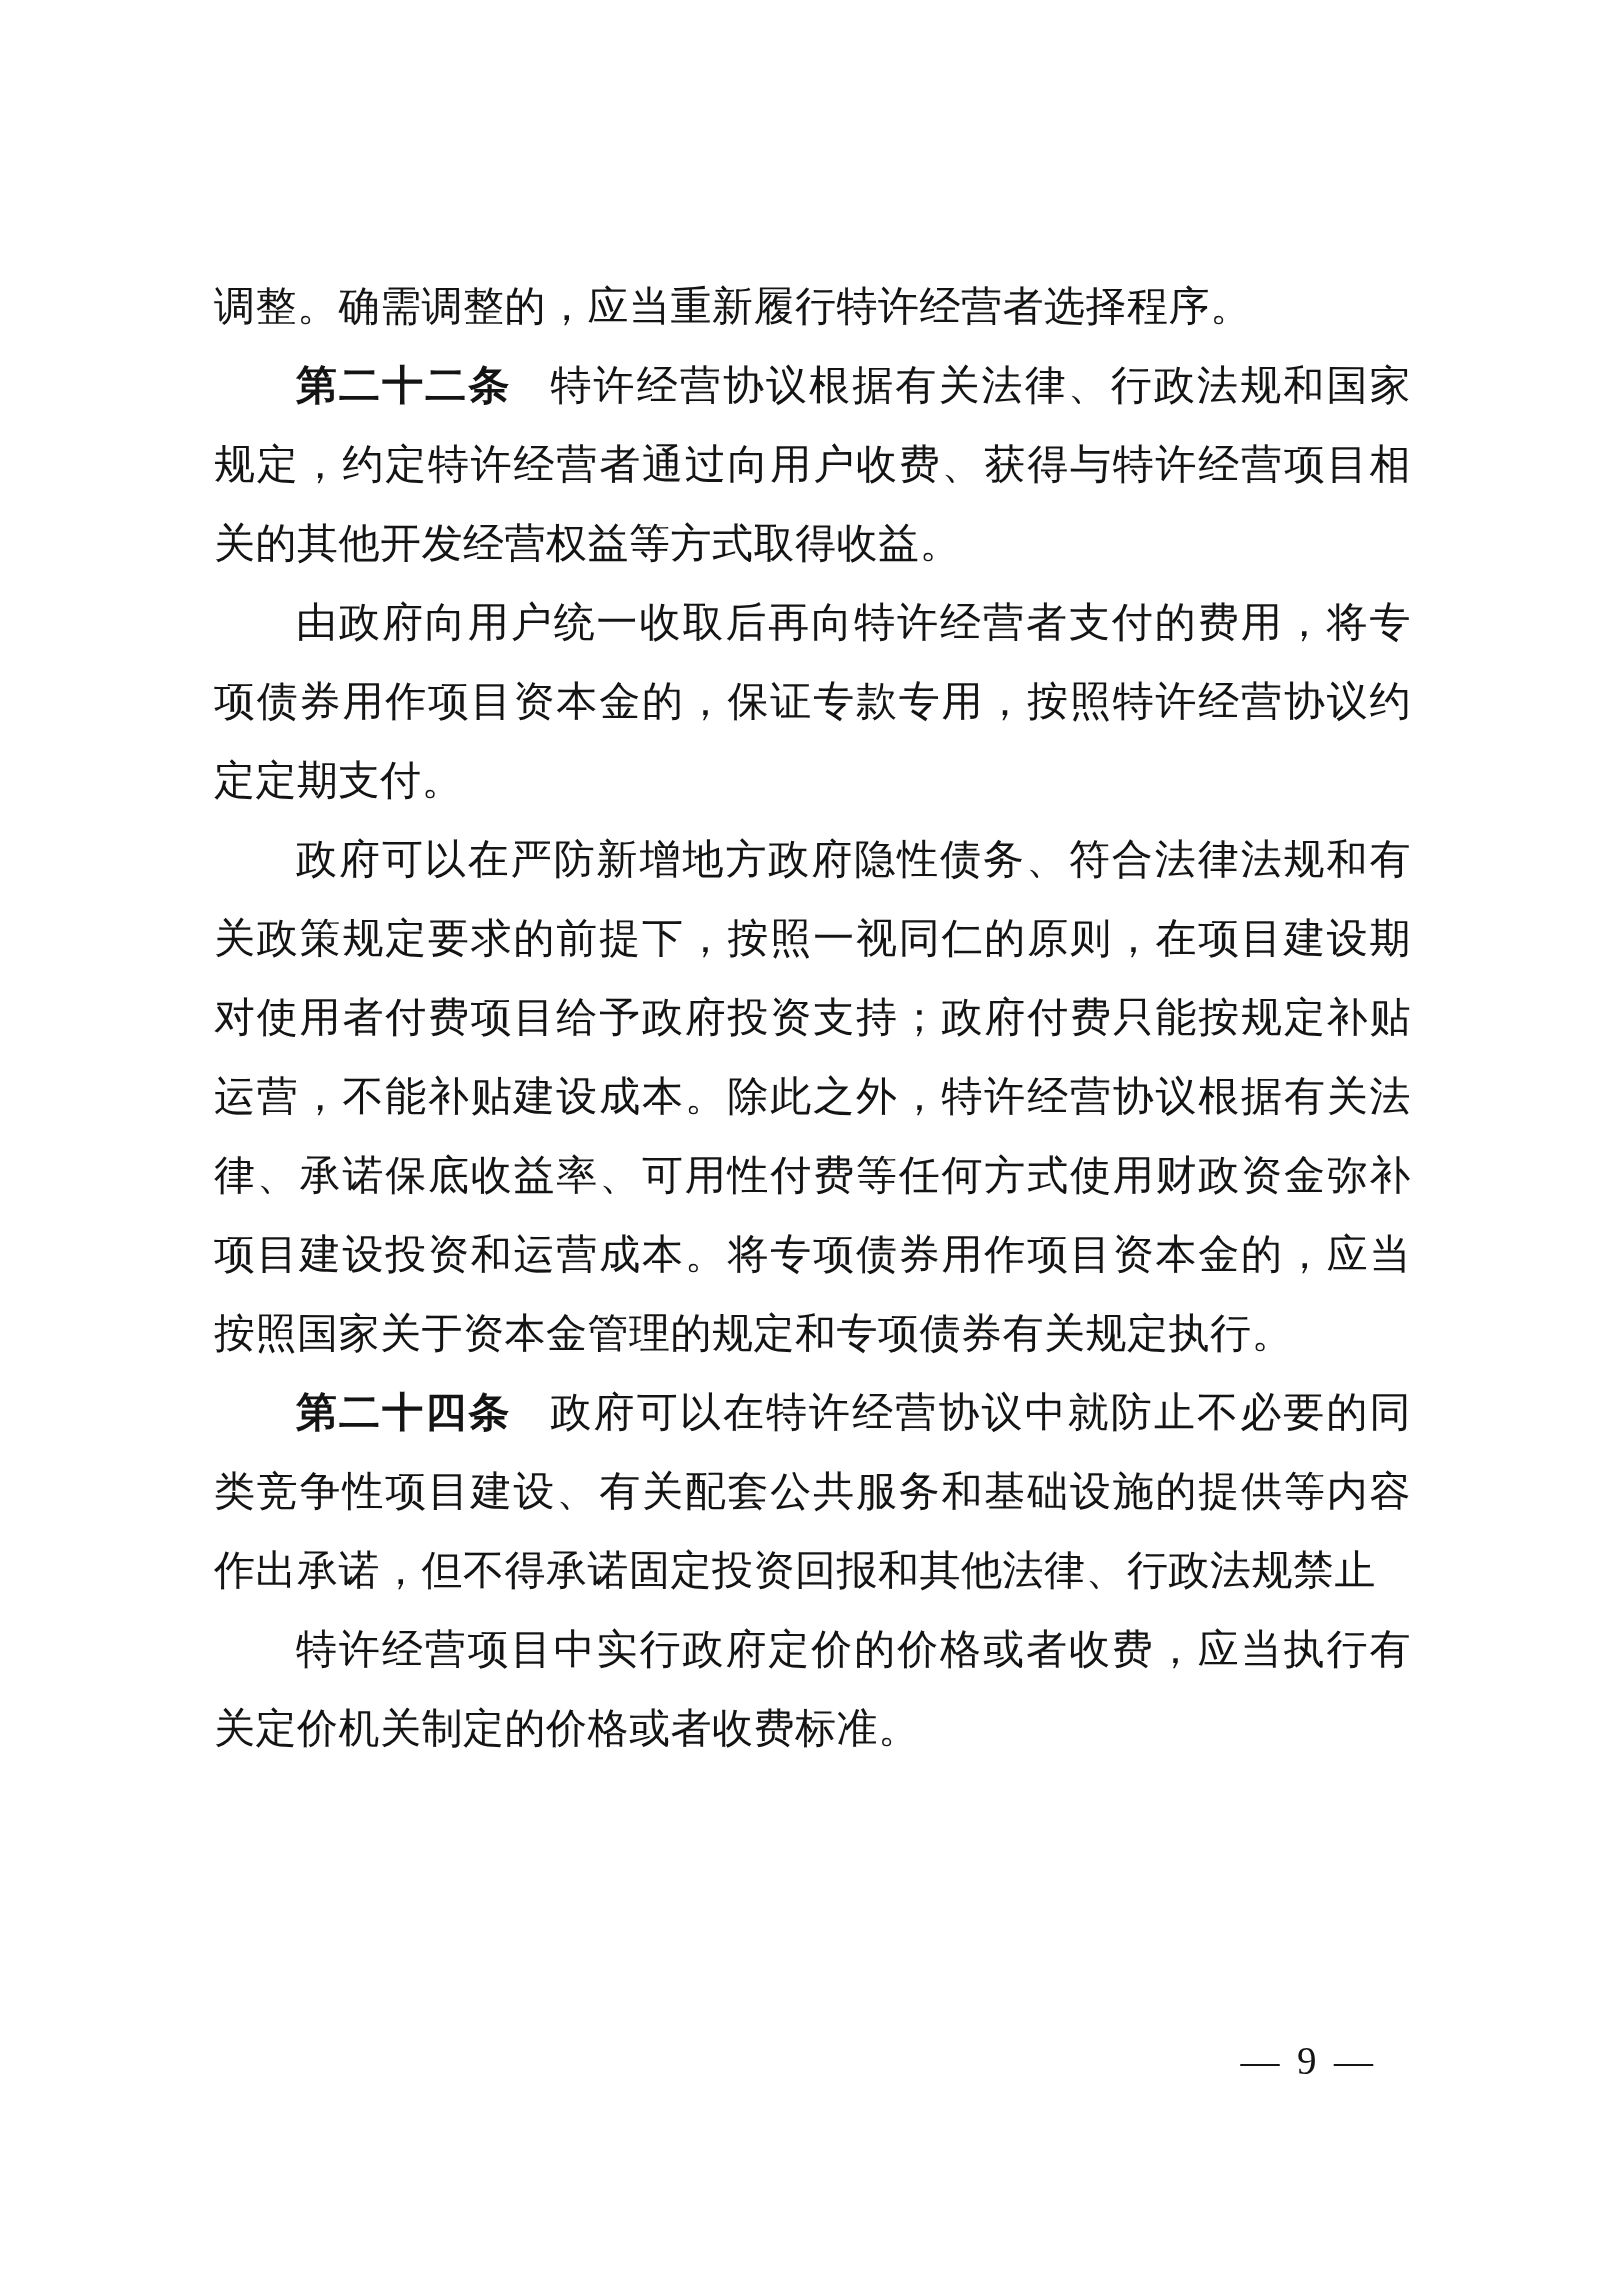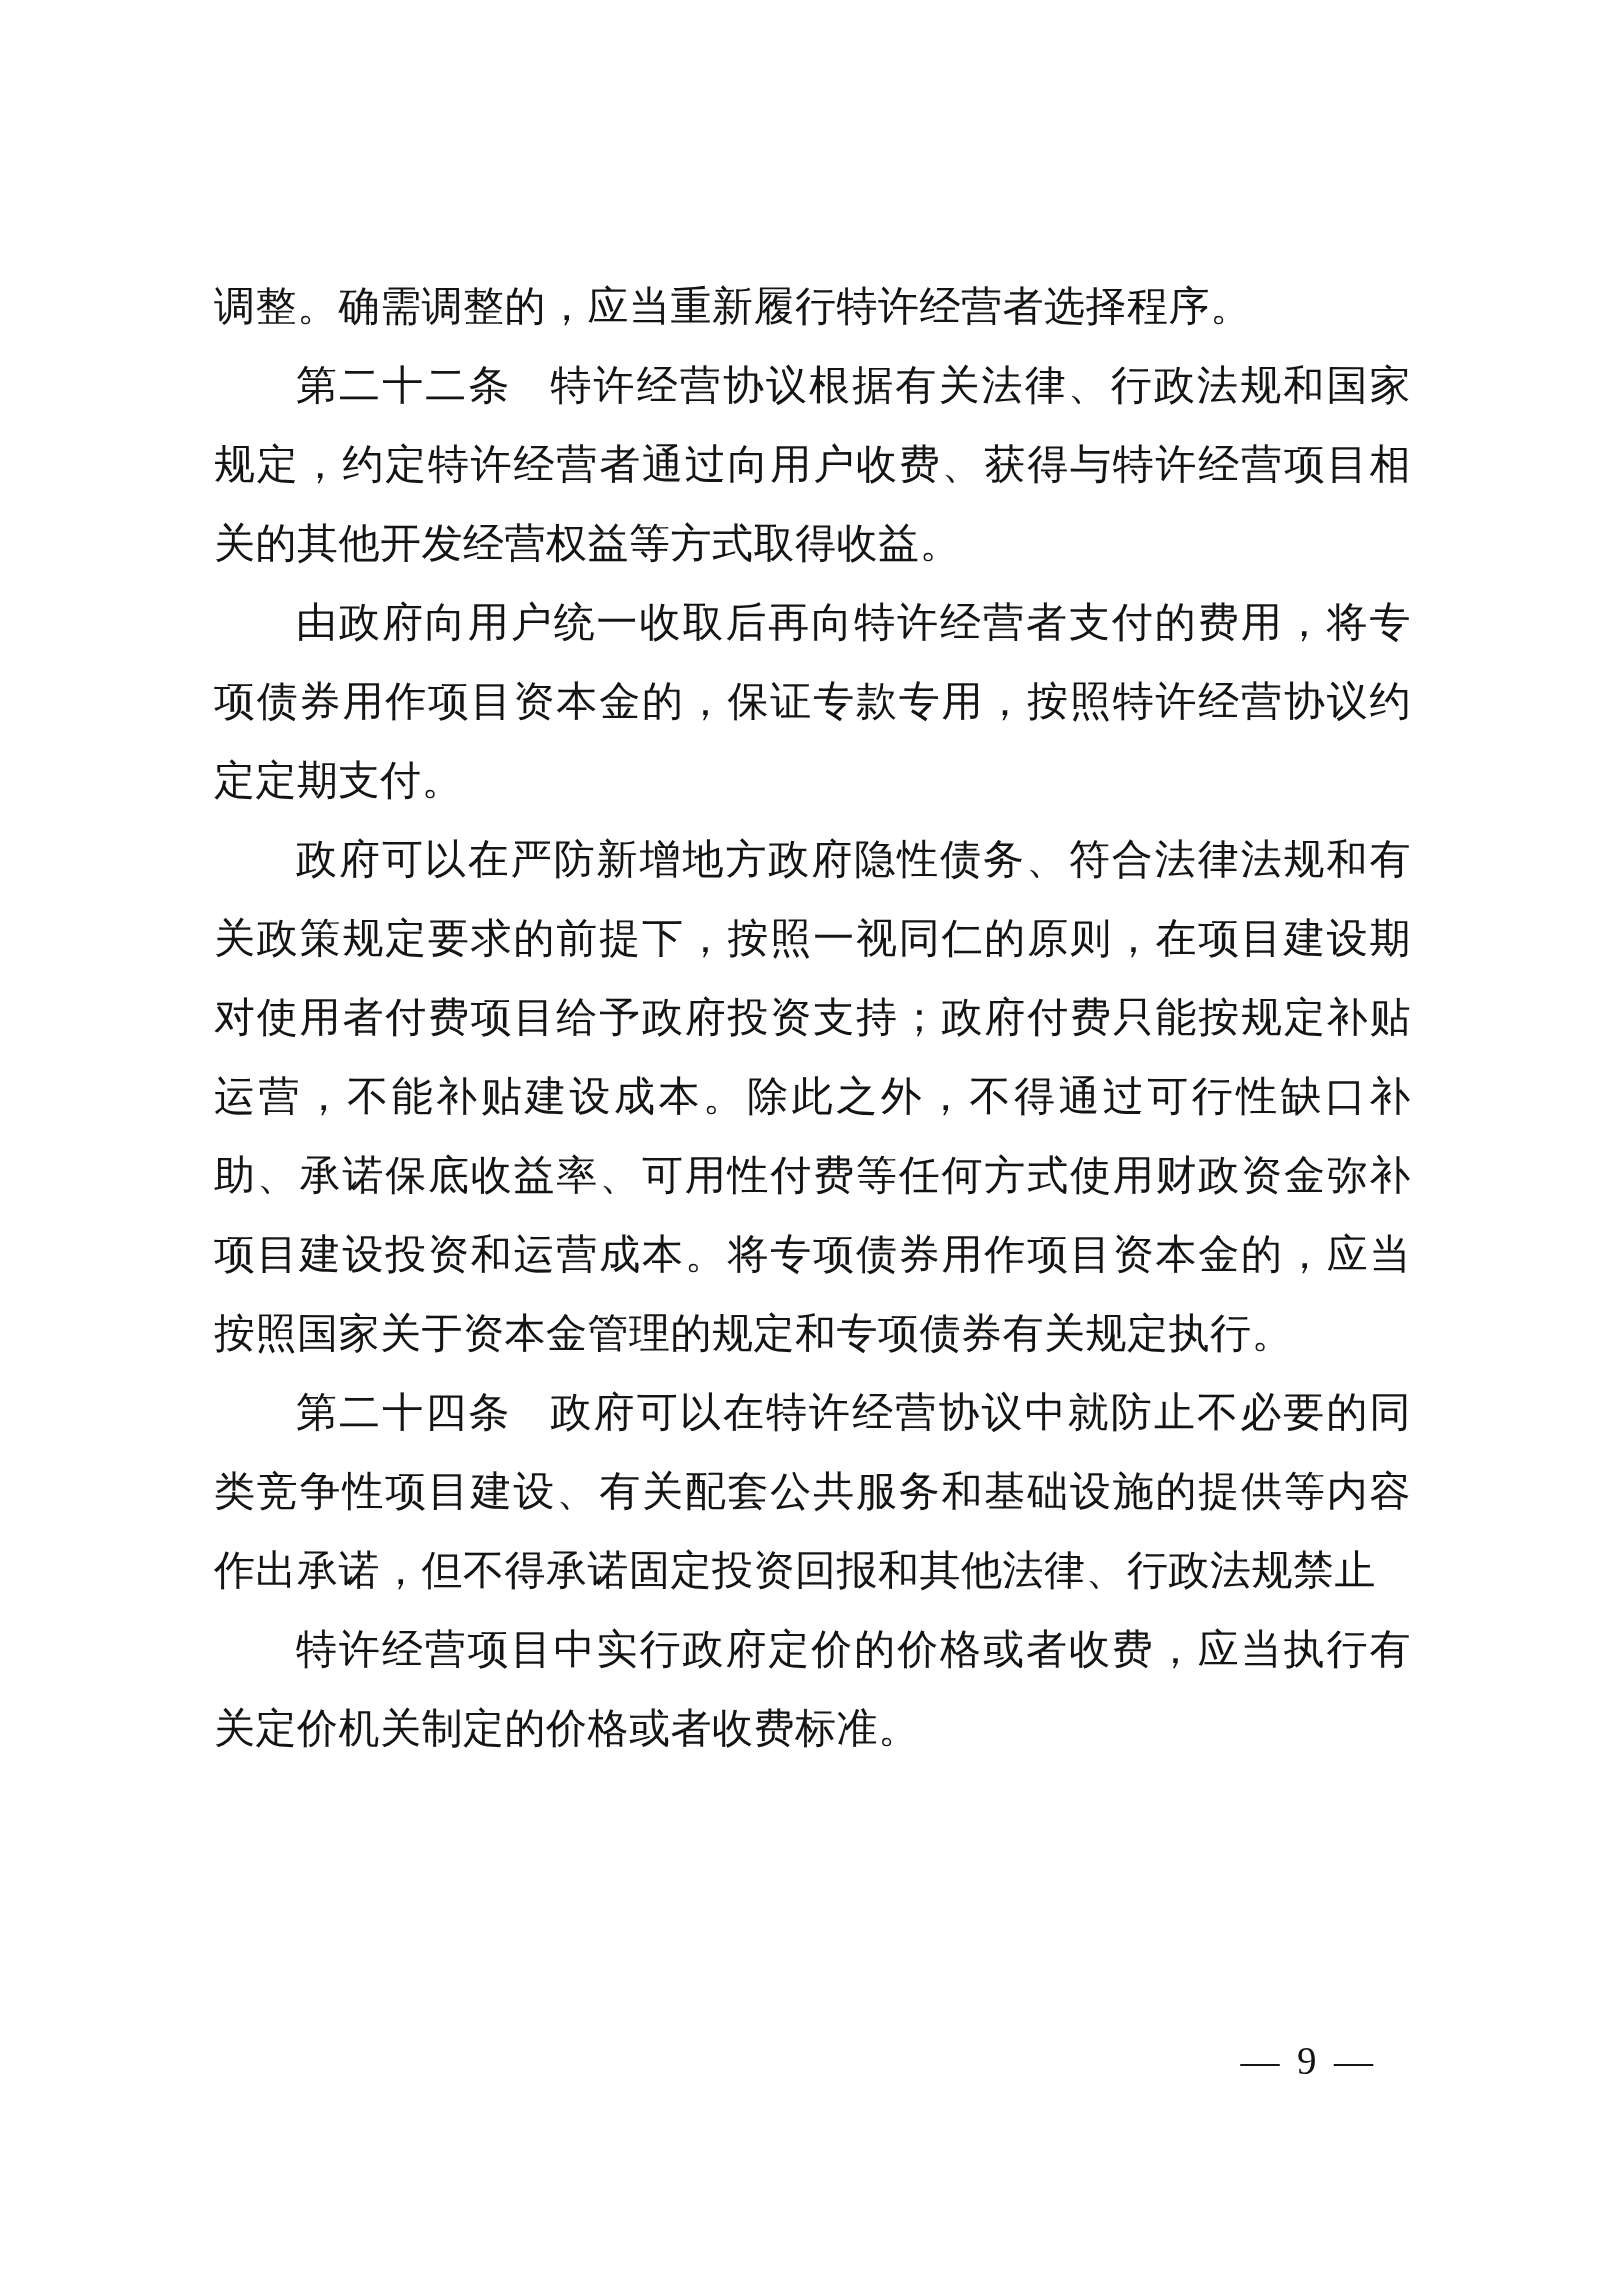--- a/index.html
+++ b/index.html
@@ -36,21 +36,21 @@
   }
   .para {
     margin: 0;
     padding: 0;
     text-indent: 2em;
   }
   .para.no-indent {
     text-indent: 0;
   }
   .article-no {
-    font-weight: normal;
+    font-weight: bold;
     font-family: "Liberation Sans", "DejaVu Sans", sans-serif;
     margin-right: 0.95em;
   }
   .page-footer {
     position: absolute;
     top: 2037px;
     right: 244px;
     font-size: 39px;
     line-height: 47px;
     letter-spacing: 3.9px;
@@ -66,21 +66,21 @@
   <main class="text-block">
 
     <p class="para no-indent">调整。确需调整的，应当重新履行特许经营者选择程序。</p>
 
     <p class="para">
       <span class="article-no">第二十二条</span><span>特许经营协议根据有关法律、行政法规和国家规定，约定特许经营者通过向用户收费、获得与特许经营项目相关的其他开发经营权益等方式取得收益。</span>
     </p>
 
     <p class="para">由政府向用户统一收取后再向特许经营者支付的费用，将专项债券用作项目资本金的，保证专款专用，按照特许经营协议约定定期支付。</p>
 
-    <p class="para">政府可以在严防新增地方政府隐性债务、符合法律法规和有关政策规定要求的前提下，按照一视同仁的原则，在项目建设期对使用者付费项目给予政府投资支持；政府付费只能按规定补贴运营，不能补贴建设成本。除此之外，不得通过可行性缺口补助、承诺保底收益率、可用性付费等任何方式使用财政资金弥补项目建设投资和运营成本。将专项债券用作项目资本金的，应当按照国家关于资本金管理的规定和专项债券有关规定执行。</p>
+    <p class="para">政府可以在严防新增地方政府隐性债务、符合法律法规和有关政策规定要求的前提下，按照一视同仁的原则，在项目建设期对使用者付费项目给予政府投资支持；政府付费只能按规定补贴运营，不能补贴建设成本。除此之外，特许经营协议根据有关法律、承诺保底收益率、可用性付费等任何方式使用财政资金弥补项目建设投资和运营成本。将专项债券用作项目资本金的，应当按照国家关于资本金管理的规定和专项债券有关规定执行。</p>
 
 
     <p class="para">
       <span class="article-no">第二十四条</span><span>政府可以在特许经营协议中就防止不必要的同类竞争性项目建设、有关配套公共服务和基础设施的提供等内容作出承诺，但不得承诺固定投资回报和其他法律、行政法规禁止</span>
     </p>
 
     <p class="para">特许经营项目中实行政府定价的价格或者收费，应当执行有关定价机关制定的价格或者收费标准。</p>
 
   </main>
 

